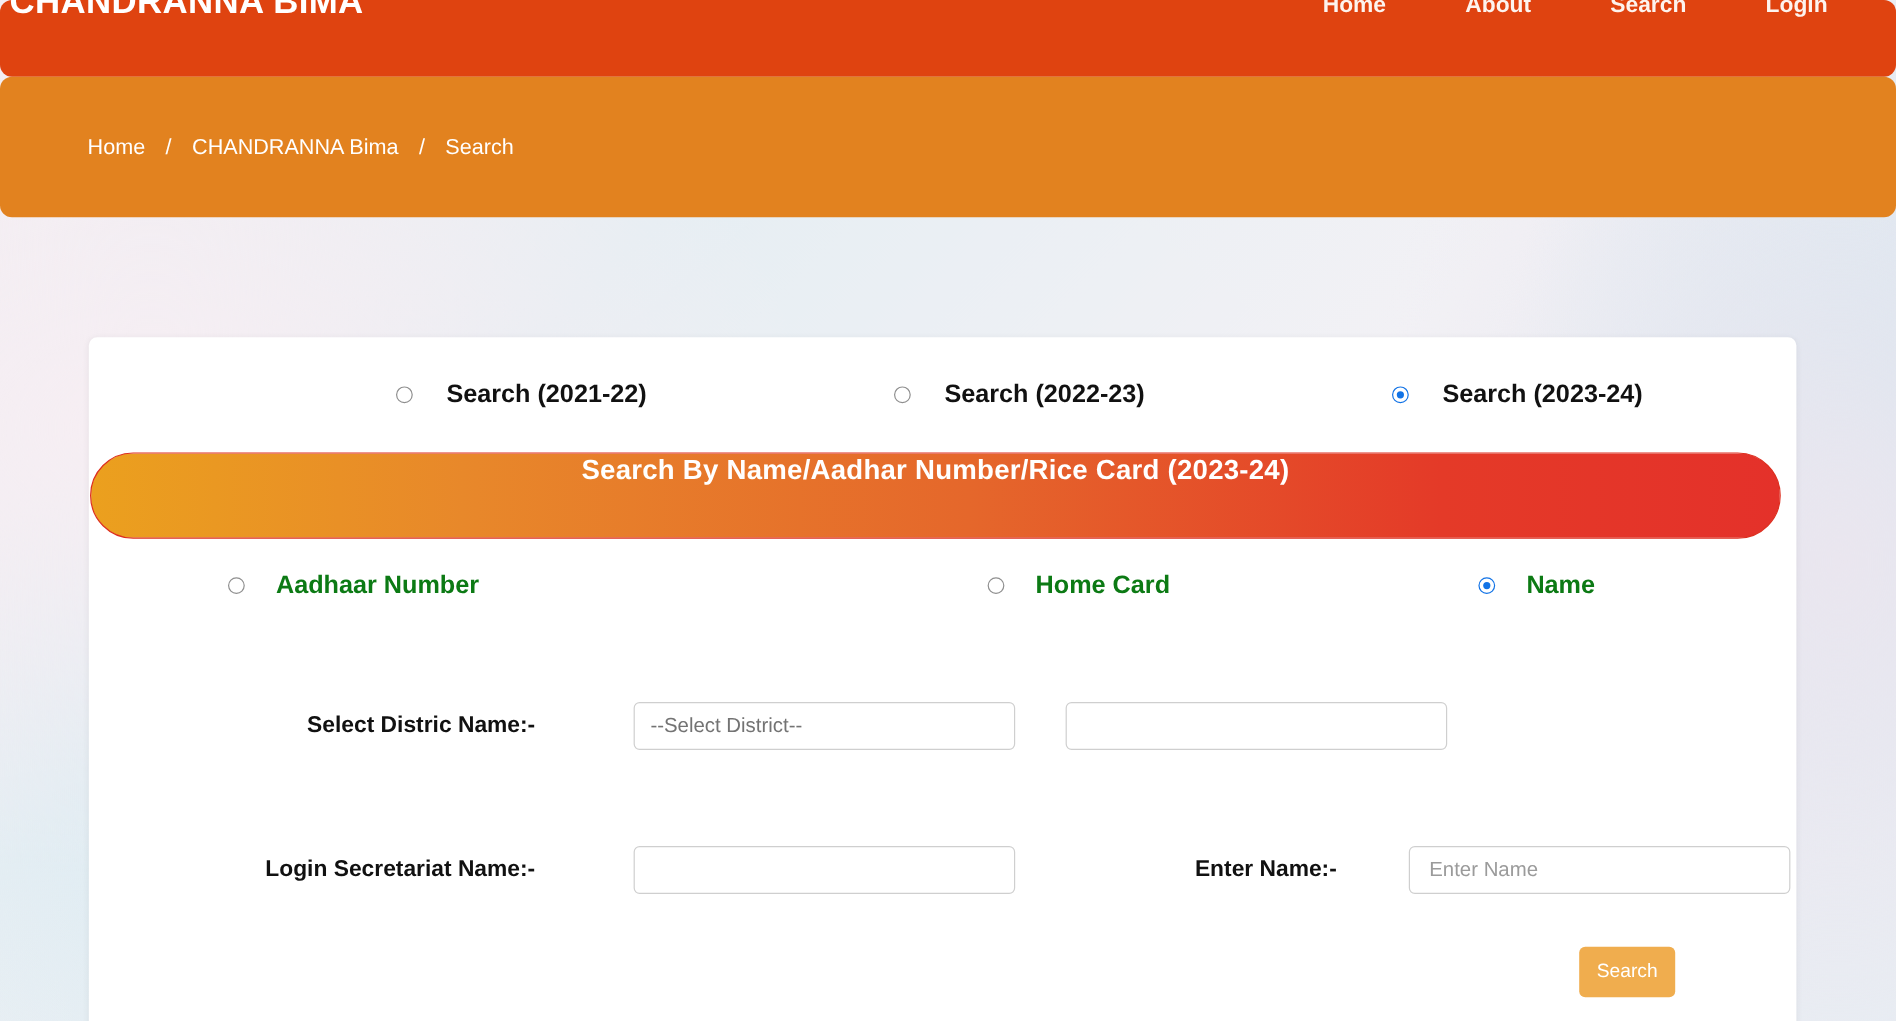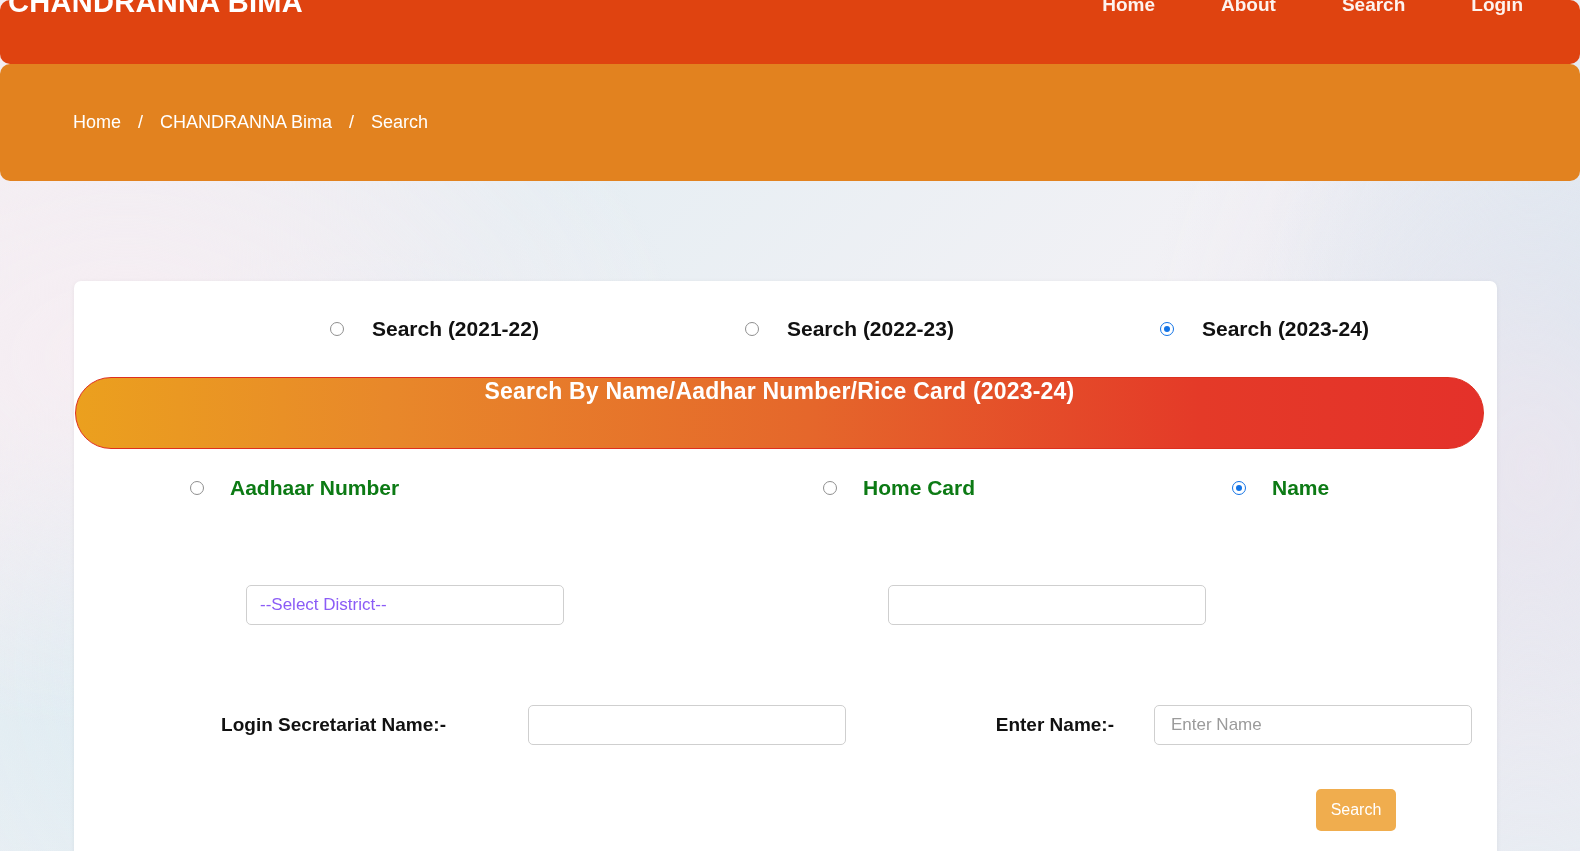--- a/index.html
+++ b/index.html
@@ -185,41 +185,41 @@
   }
   .fctl {
     width: 318px; height: 40px;
     border: 1px solid #cfcfcf;
     border-radius: 5px;
     background: #ffffff;
     display: flex;
     align-items: center;
     padding: 0 13px;
     font-size: 17px;
-    color: #8b5cf6;
+    color: #737373;
     overflow: hidden;
     white-space: nowrap;
   }
   .fctl.ph { color: #9b9b9b; }
   .fctl.empty { color: transparent; }
   .g-district { left: 90px; top: 16px; }
   .g-district .flabel { width: 282px; }
   .g-district .fctl { margin-left: 82px; }
 
   .g-mandal { left: 774px; top: 16px; }
   .g-mandal .flabel { width: 266px; }
   .g-mandal .fctl { margin-left: 40px; }
 
   .g-sect { left: 90px; top: 136px; }
   .g-sect .flabel { width: 282px; }
   .g-sect .fctl { margin-left: 82px; }
 
   .g-name { left: 774px; top: 136px; }
   .g-name .flabel { width: 266px; }
-  .g-name .fctl { margin-left: 40px; padding-left: 16px; }
+  .g-name .fctl { margin-left: 60px; padding-left: 16px; }
 
   
   .btnrow {
     position: absolute;
     left: 0; top: 508px;
     width: 1423px;
     height: 48px;
   }
   .searchbtn {
     position: absolute;
@@ -292,20 +292,21 @@
     </label>
     <label class="typeopt">
       <span class="radio on"></span>
       <span class="lbl">Name</span>
     </label>
   </div>
 
   <div class="formarea">
 
     <div class="fgroup g-district">
+      <span class="flabel">Select Distric Name:-</span>
       <div class="fctl">--Select District--</div>
     </div>
 
     <div class="fgroup g-mandal">
       <div class="fctl empty"></div>
     </div>
 
     <div class="fgroup g-sect">
       <span class="flabel">Login Secretariat Name:-</span>
       <div class="fctl empty"></div>

